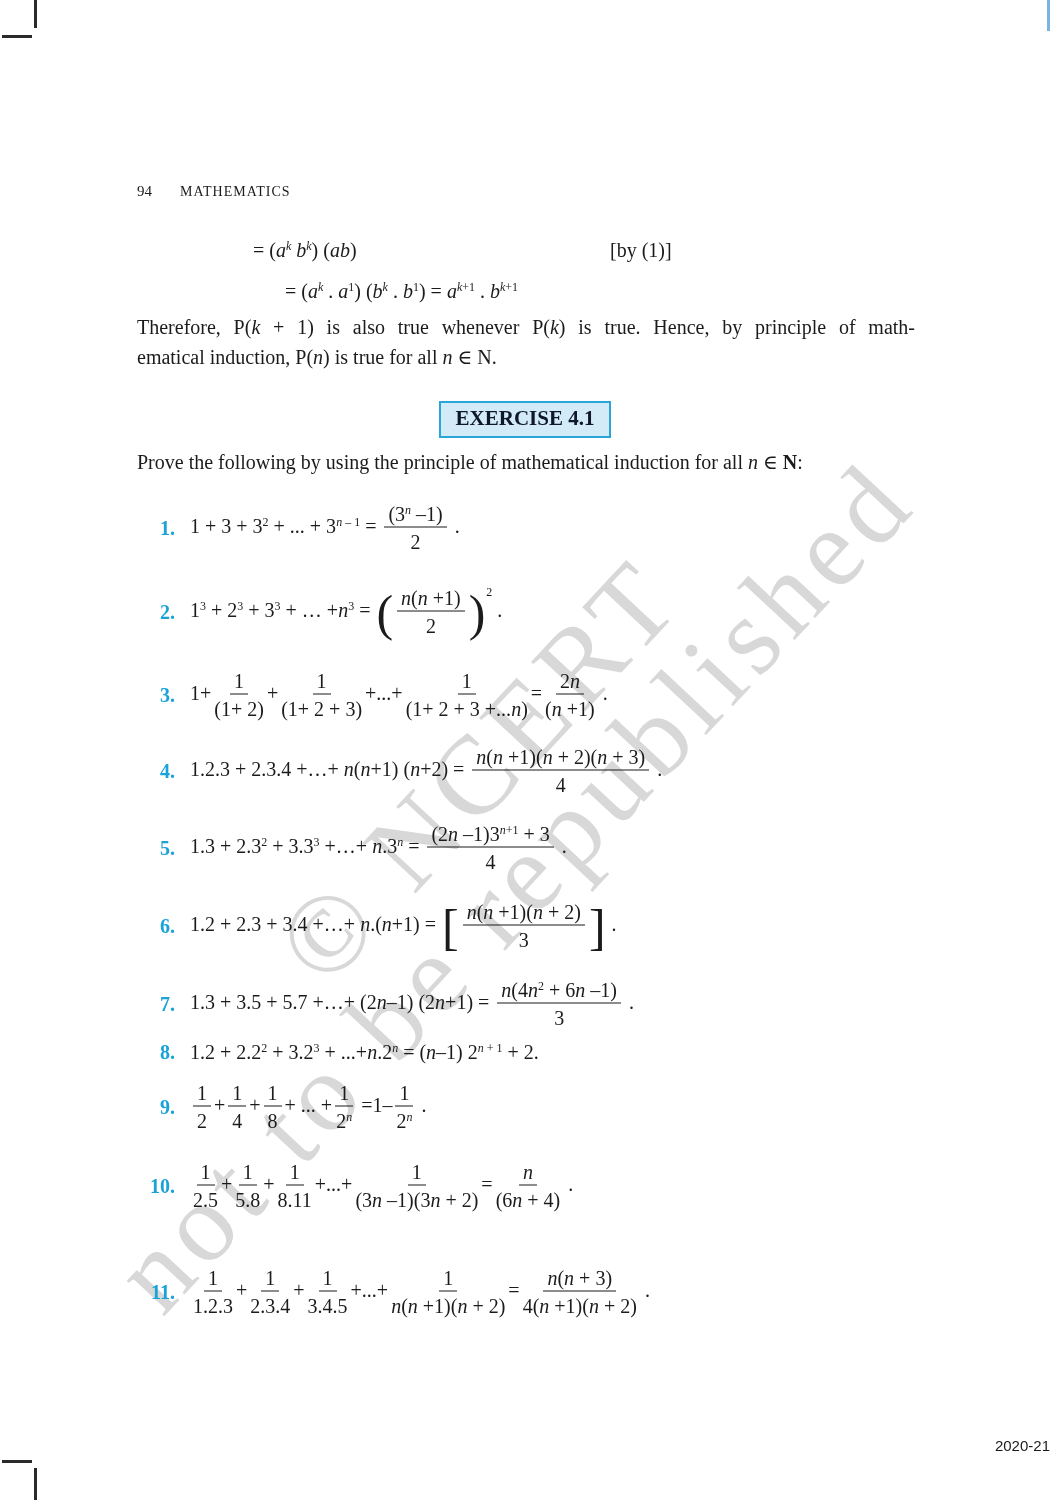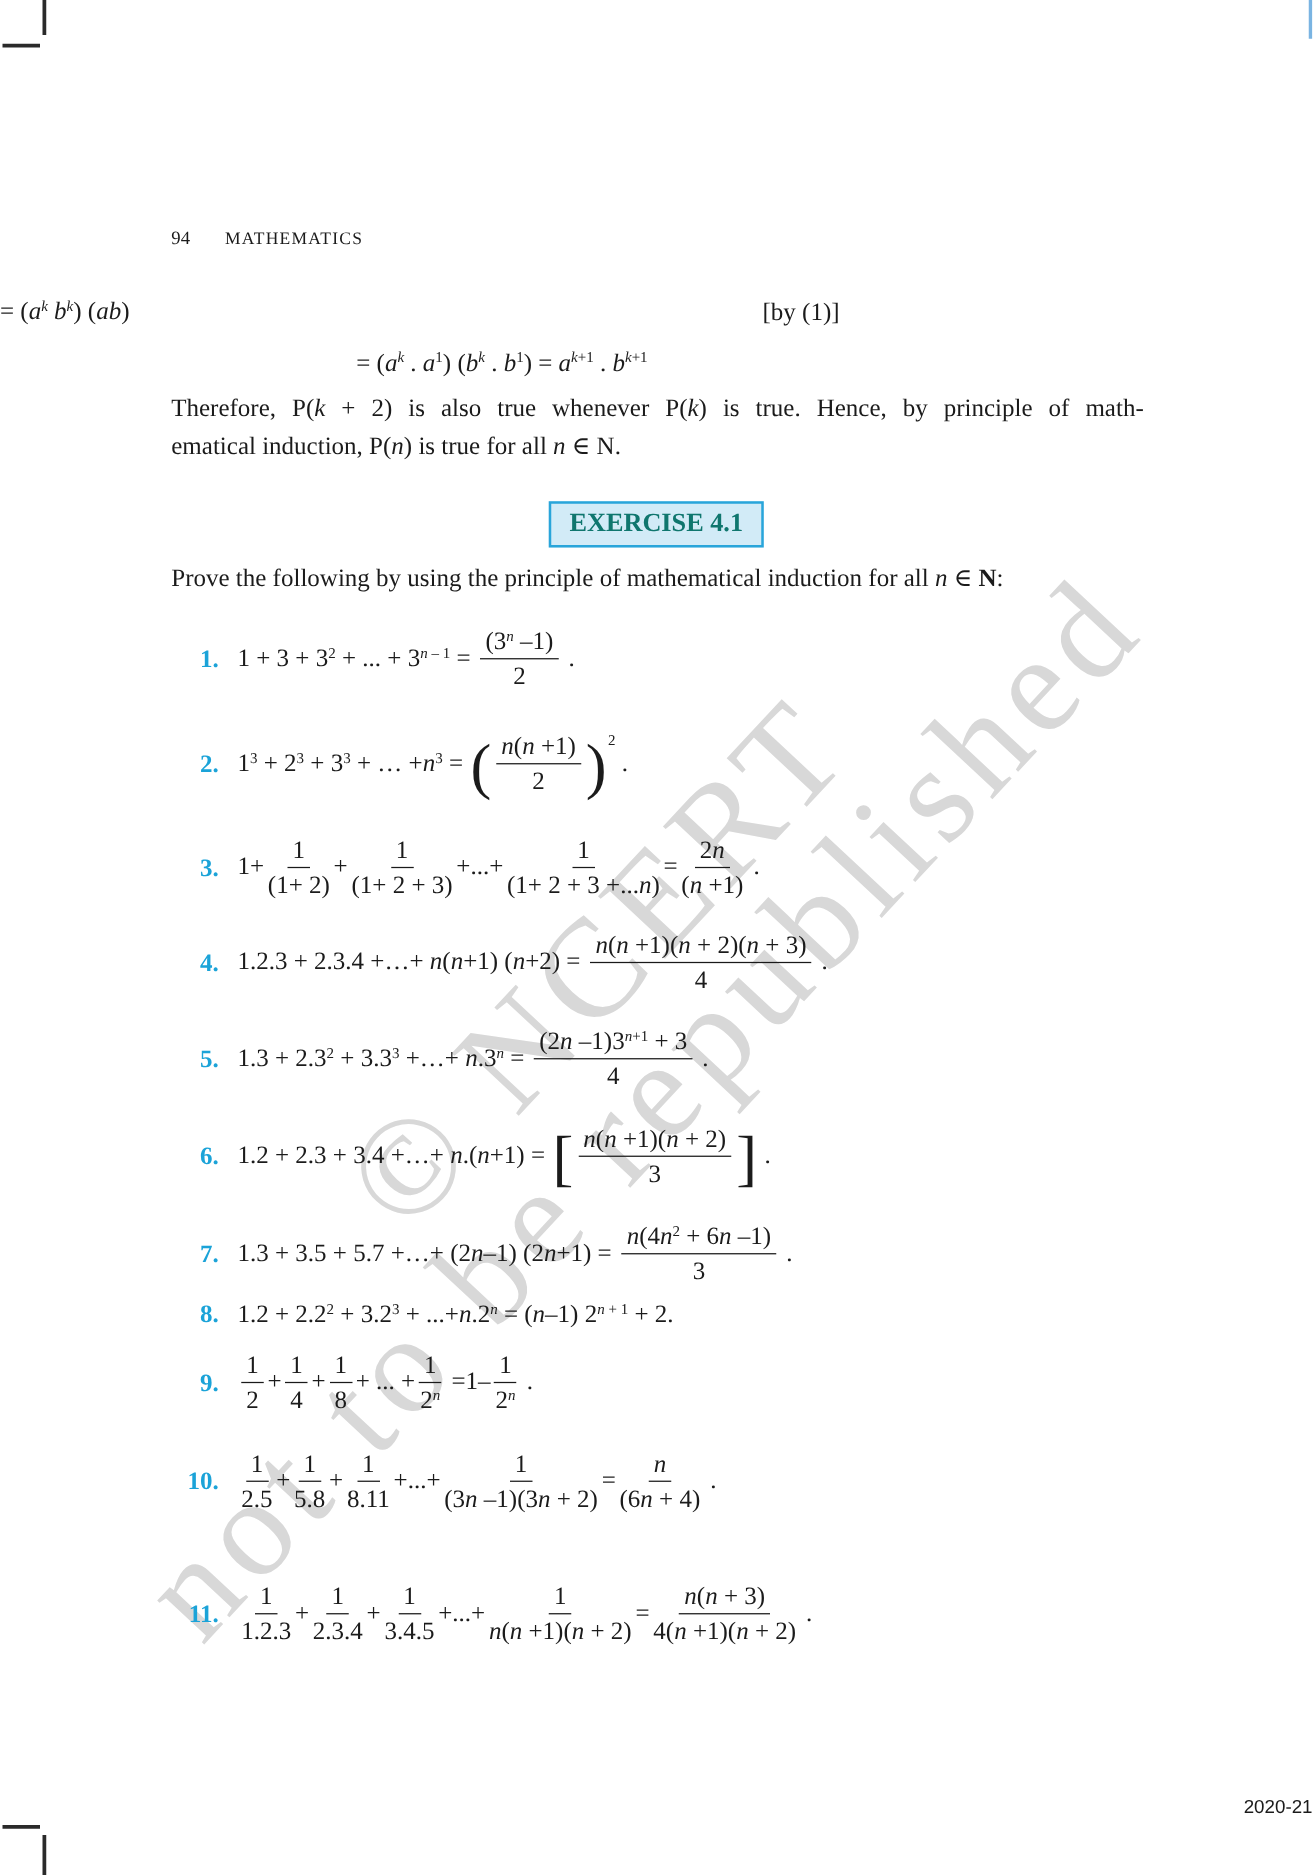--- a/index.html
+++ b/index.html
@@ -24,32 +24,32 @@
   .cm-bl-v { left:34px; top:1468px; width:3px; height:32px; }
   .edge-tick { position:absolute; right:0; top:0; width:3px; height:31px; background:#7ab4e2; z-index:3; }
   .content { position:absolute; inset:0; z-index:2; }
   
   .header { position:absolute; top:183px; left:137px; font-size:15px; }
   .header .booktitle { margin-left:28px; font-size:14px; letter-spacing:1px; }
   
   .eq-row { position:absolute; left:0; width:100%; transform:translateY(-50%); }
   .eq-row .math { display:inline-block; }
   .eq1 { top:250px; }
-  .eq1 .math { }
+  .eq1 .math { margin-left:253px; }
   .eq1 .annotation { position:absolute; left:610px; top:50%; transform:translateY(-50%); }
   .eq2 { top:291px; }
   .eq2 .math { margin-left:285px; }
   
   .para { position:absolute; left:137px; top:312px; width:778px; line-height:30px; }
   .para .pline1 { text-align:justify; text-align-last:justify; }
   
   .exbox-wrap { position:absolute; top:401px; left:0; width:100%; text-align:center; }
   .exbox {
     display:inline-block; background:#d2ebf7; border:2px solid #29a5da;
-    color:#0f766e; font-weight:bold; font-size:21px; padding:3px 15px 5px;
+    color:#0f172a; font-weight:bold; font-size:21px; padding:3px 15px 5px;
   }
   
   .prove { position:absolute; left:137px; top:450px; width:790px; }
   
   .problem { position:absolute; left:137px; display:flex; align-items:center; transform:translateY(-50%); white-space:nowrap; }
   .pnum { width:38px; text-align:right; color:#1ba3d8; font-weight:bold; flex:0 0 38px; }
   .pmath { margin-left:15px; }
   
   i { font-style:italic; }
   sup { font-size:0.6em; vertical-align:0.55em; line-height:0; }
@@ -83,21 +83,21 @@
 
     <div class="eq-row eq1">
       <span class="math"><span>= (</span><i>a</i><sup><i>k</i></sup><span> </span><i>b</i><sup><i>k</i></sup><span>) (</span><i>ab</i><span>)</span></span>
       <span class="annotation">[by (1)]</span>
     </div>
     <div class="eq-row eq2">
       <span class="math"><span>= (</span><i>a</i><sup><i>k</i></sup><span> . </span><i>a</i><sup><span>1</span></sup><span>) (</span><i>b</i><sup><i>k</i></sup><span> . </span><i>b</i><sup><span>1</span></sup><span>) = </span><i>a</i><sup><i>k</i><span>+1</span></sup><span> . </span><i>b</i><sup><i>k</i><span>+1</span></sup></span>
     </div>
 
     <div class="para">
-      <div class="pline1"><span>Therefore, P(</span><i>k</i><span> + 2) is also true whenever P(</span><i>k</i><span>) is true. Hence, by principle of math-</span></div>
+      <div class="pline1"><span>Therefore, P(</span><i>k</i><span> + 1) is also true whenever P(</span><i>k</i><span>) is true. Hence, by principle of math-</span></div>
       <div class="pline2"><span>ematical induction, P(</span><i>n</i><span>) is true for all </span><i>n</i><span> ∈ N.</span></div>
     </div>
 
     <div class="exbox-wrap">
       <div class="exbox">EXERCISE 4.1</div>
     </div>
 
     <div class="prove"><span>Prove the following by using the principle of mathematical induction for all </span><i>n</i><span> ∈ </span><b>N</b><span>:</span></div>
 
     <div id="problems">

